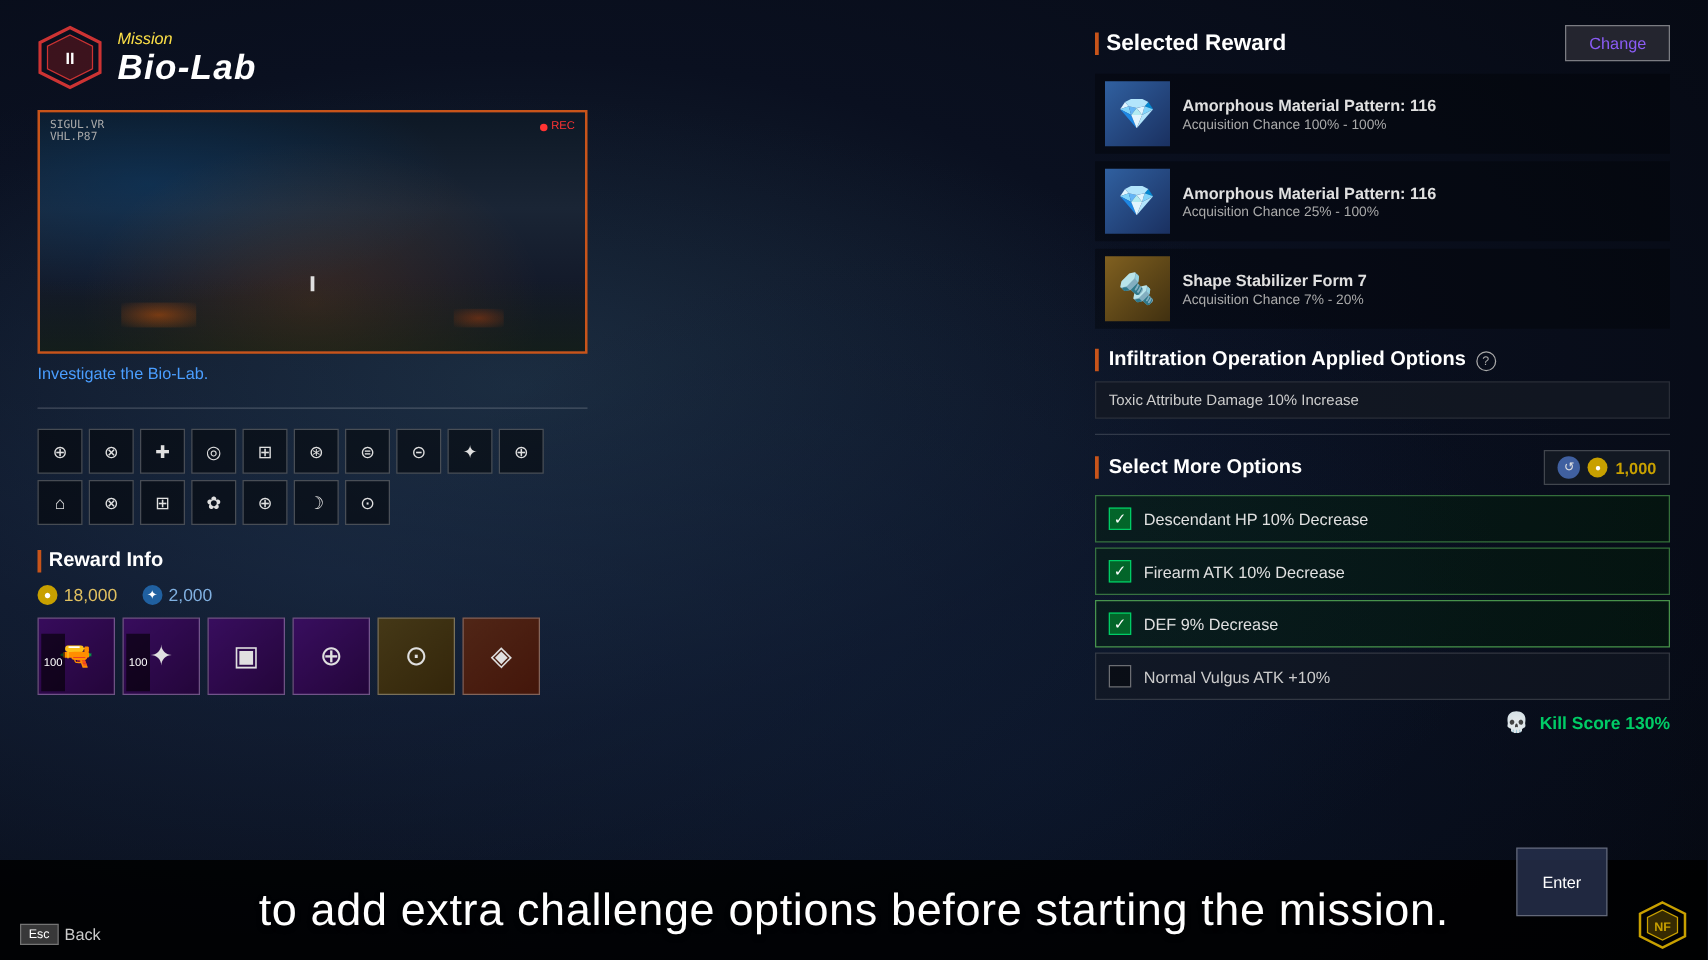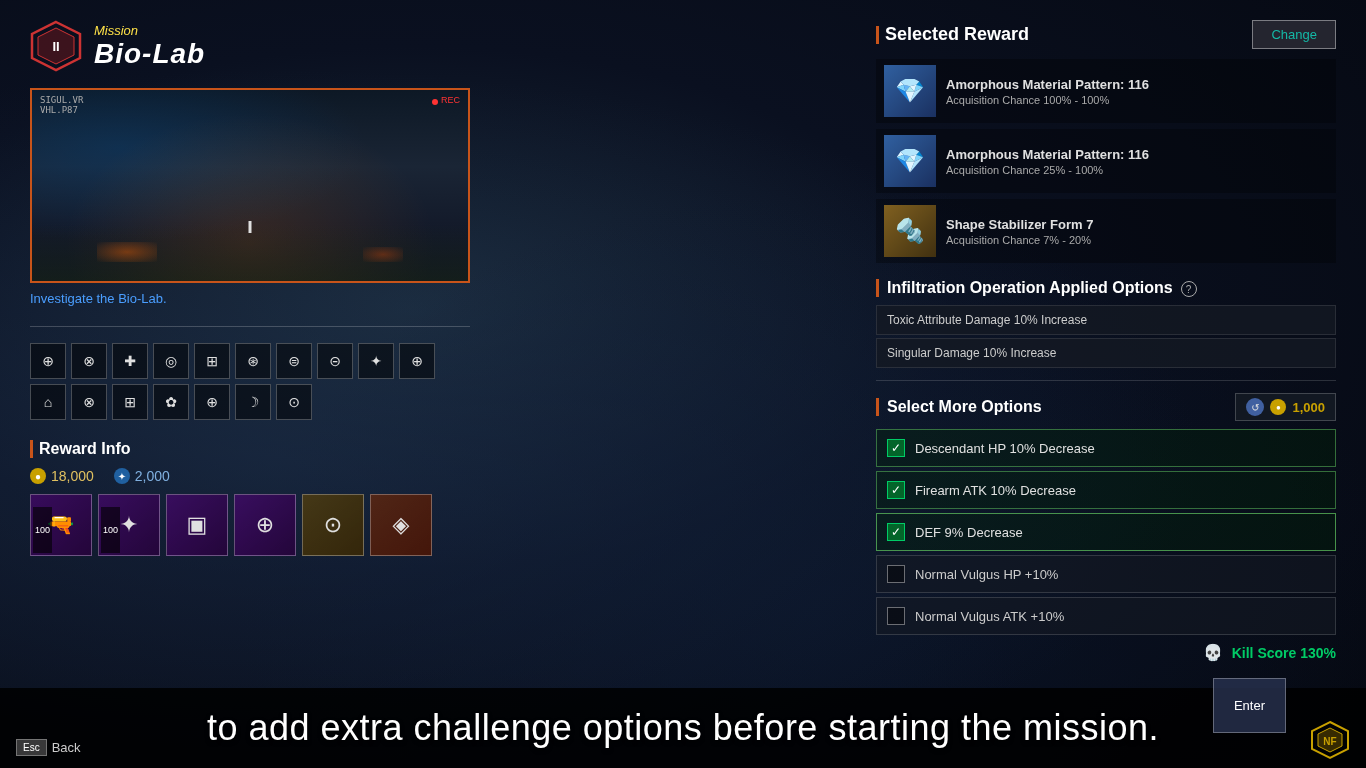--- a/index.html
+++ b/index.html
@@ -291,21 +291,21 @@
       display: flex;
       align-items: center;
       gap: 6px;
       font-size: 18px;
       font-weight: bold;
       color: #fff;
     }
     .change-btn {
       background: rgba(40,40,50,0.9);
       border: 1px solid rgba(255,255,255,0.4);
-      color: #14b8a6;
+      color: #8b5cf6;
       padding: 6px 18px;
       font-size: 13px;
       cursor: pointer;
     }
 
     .reward-row {
       display: flex;
       align-items: center;
       gap: 10px;
       margin-bottom: 6px;
@@ -664,21 +664,20 @@
         <span class="reward-row-chance">Acquisition Chance 7% - 20%</span>
       </div>
     </div>
 
     <div class="infiltration-header">
       <span class="section-bar"></span>
       <span class="section-title">Infiltration Operation Applied Options</span>
       <div class="help-icon">?</div>
     </div>
     <div class="option-row">Toxic Attribute Damage 10% Increase</div>
-    <div class="option-row">Singular Damage 10% Increase</div>
 
     <div class="section-divider"></div>
 
     <div class="more-options-header">
       <div style="display:flex;align-items:center;gap:8px;">
         <span class="section-bar"></span>
         <span class="section-title">Select More Options</span>
       </div>
       <div class="cost-badge">
         <div class="cost-icon">↺</div>
@@ -697,24 +696,20 @@
       <div class="checkbox is-checked">
         <span class="checkbox-mark">✓</span>
       </div>
       <span>Firearm ATK 10% Decrease</span>
     </div>
     <div class="challenge-option checked" style="border-color:rgba(100,200,100,0.7);">
       <div class="checkbox is-checked">
         <span class="checkbox-mark">✓</span>
       </div>
       <span>DEF 9% Decrease</span>
-    </div>
-    <div class="challenge-option unchecked">
-      <div class="checkbox"></div>
-      <span>Normal Vulgus HP +10%</span>
     </div>
     <div class="challenge-option unchecked">
       <div class="checkbox"></div>
       <span>Normal Vulgus ATK +10%</span>
     </div>
 
     <div class="kill-score">
       <span class="skull-icon">💀</span>
       <span>Kill Score 130%</span>
     </div>

